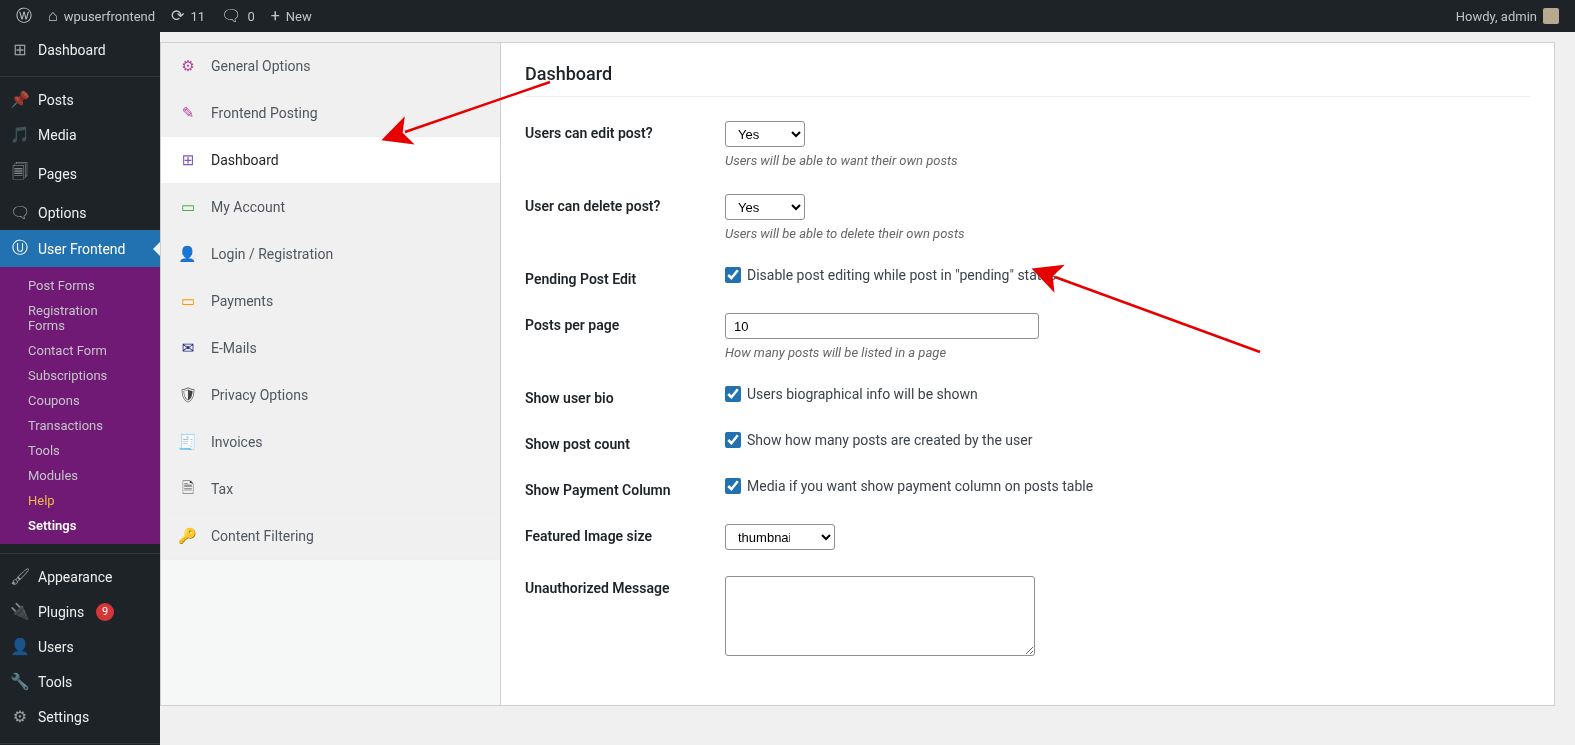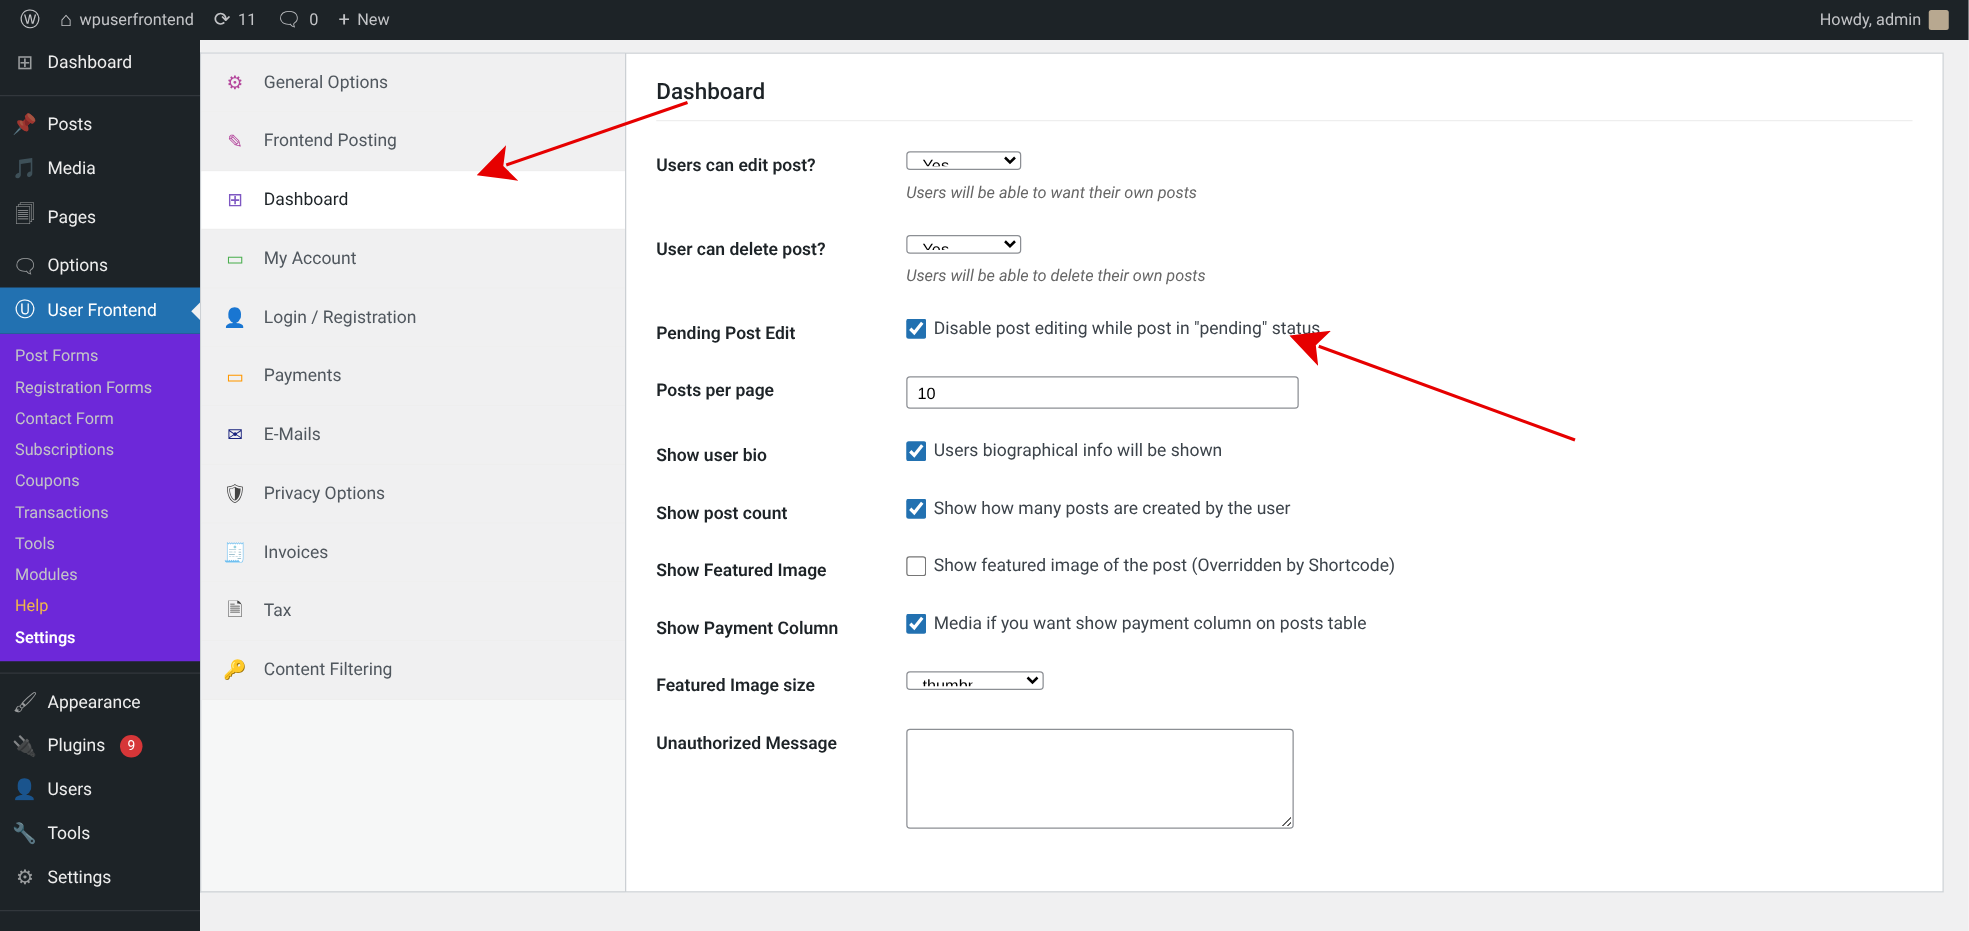--- a/index.html
+++ b/index.html
@@ -14,21 +14,21 @@
 
 
 .wrap { display: flex; height: calc(100vh - 32px); }
 
 
 .adminmenu { width: 160px; background: #1d2327; color: #c3c4c7; flex-shrink: 0; overflow-y: auto; padding-bottom: 20px; }
 .menu-item { display: flex; align-items: center; padding: 8px 10px; color: #eee; cursor: pointer; gap: 8px; position: relative; }
 .menu-item.top { font-size: 14px; }
 .menu-item.current { background: #2271b1; color: #fff; }
 .menu-item.current::after { content: ""; position: absolute; right: -1px; top: 50%; margin-top: -8px; border: 8px solid transparent; border-right-color: #f0f0f1; }
-.submenu { background: #6d28d9; padding: 6px 0; }
+.submenu { background: #701a75; padding: 6px 16px; }
 .submenu .sub { padding: 5px 12px; font-size: 13px; color: #c3c4c7; cursor: pointer; }
 .submenu .sub.active { color: #fff; font-weight: 600; }
 .submenu .sub.orange { color: #f0b849; }
 .menu-sep { height: 5px; border-bottom: 1px solid #32373c; margin: 5px 0; }
 .menu-icon { width: 20px; text-align: center; font-size: 16px; opacity: .6; }
 .menu-item.current .menu-icon { opacity: 1; }
 .count-badge { background: #d63638; color: #fff; border-radius: 9px; min-width: 18px; height: 18px; display: inline-flex; align-items: center; justify-content: center; font-size: 11px; padding: 0 5px; margin-left: 4px; }
 
 
 .content { flex: 1; padding: 10px 20px 20px 0; overflow: auto; height: 100%; position: relative; }
@@ -51,21 +51,21 @@
 .ic-tax { color: #424242; }
 .ic-filter { color: #424242; }
 
 
 .settings-panel { flex: 1; background: #fff; border: 1px solid #ccd0d4; padding: 20px 24px; }
 .panel-title { font-size: 18px; font-weight: 500; color: #1d2327; padding-bottom: 12px; border-bottom: 1px solid #eee; margin-bottom: 24px; }
 
 .form-row { display: flex; margin-bottom: 26px; }
 .form-label { width: 200px; flex-shrink: 0; font-size: 14px; font-weight: 600; color: #1d2327; padding-top: 4px; }
 .form-field { flex: 1; }
-.form-field select { border: 1px solid #8c8f94; border-radius: 3px; padding: 2px 40px 2px 8px; font-size: 13px; background: #fff; height: 15px; }
+.form-field select { border: 1px solid #8c8f94; border-radius: 3px; padding: 2px 28px 2px 8px; font-size: 13px; background: #fff; height: 26px; }
 .form-field input[type="text"] { border: 1px solid #8c8f94; border-radius: 3px; padding: 2px 8px; font-size: 13px; width: 314px; height: 26px; }
 .form-field textarea { border: 1px solid #8c8f94; border-radius: 3px; padding: 6px 8px; font-size: 13px; width: 310px; height: 80px; resize: vertical; font-family: inherit; }
 .form-desc { font-style: italic; color: #666; font-size: 13px; margin-top: 6px; }
 .check-row label { display: flex; align-items: center; gap: 6px; font-size: 14px; color: #3c434a; }
 .check-row input[type="checkbox"] { width: 16px; height: 16px; accent-color: #2271b1; }
 
 
 .arrows { position: absolute; top: 0; left: 0; pointer-events: none; }
 </style>
 </head>
@@ -244,20 +244,21 @@
                 <input type="checkbox" checked="" style="">
                 <span>Disable post editing while post in "pending" status</span>
               </label>
           </div>
         </div>
 
         <div class="form-row">
           <div class="form-label">Posts per page</div>
           <div class="form-field">
             <input type="text" value="10" style="">
+            <div class="form-desc">How many posts will be listed in a page</div>
           </div>
         </div>
 
         <div class="form-row">
           <div class="form-label">Show user bio</div>
           <div class="form-field check-row">
             <label>
                 <input type="checkbox" checked="" style="">
                 <span>Users biographical info will be shown</span>
               </label>
@@ -267,29 +268,20 @@
         <div class="form-row">
           <div class="form-label">Show post count</div>
           <div class="form-field check-row">
             <label>
                 <input type="checkbox" checked="" style="">
                 <span>Show how many posts are created by the user</span>
               </label>
           </div>
         </div>
 
-        <div class="form-row">
-          <div class="form-label">Show Featured Image</div>
-          <div class="form-field check-row">
-            <label>
-                <input type="checkbox" style="">
-                <span>Show featured image of the post (Overridden by Shortcode)</span>
-              </label>
-          </div>
-        </div>
 
         <div class="form-row">
           <div class="form-label">Show Payment Column</div>
           <div class="form-field check-row">
             <label>
                 <input type="checkbox" checked="" style="">
                 <span>Media if you want show payment column on posts table</span>
               </label>
           </div>
         </div>

